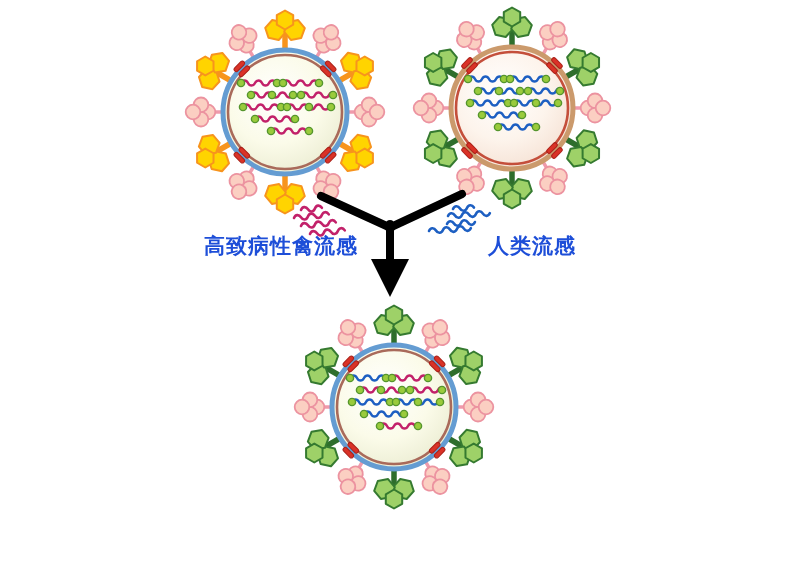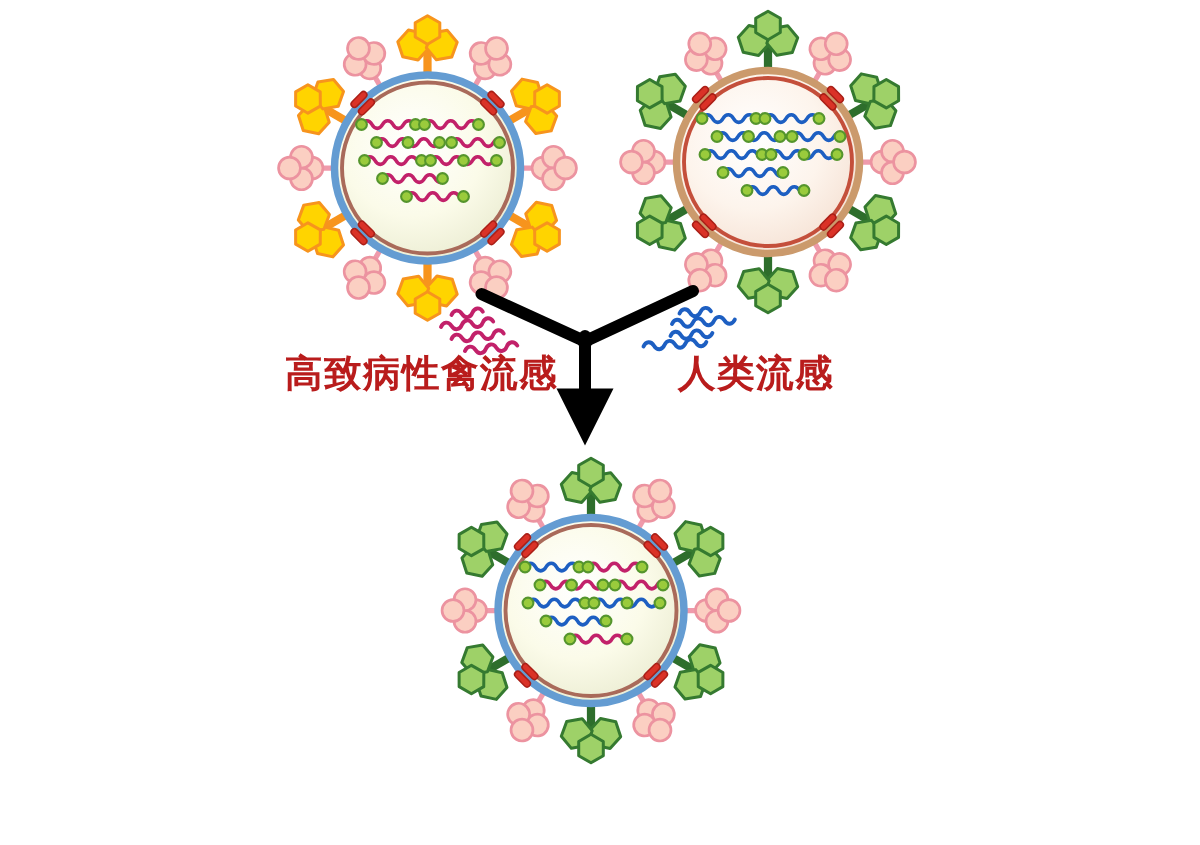--- a/index.html
+++ b/index.html
@@ -1,22 +1,22 @@
 <!DOCTYPE html>
 <html><head>
 <meta charset="utf-8">
 <style>
   html,body{margin:0;padding:0;background:#fff;}
   .stage{position:relative;width:800px;height:563px;background:#ffffff;overflow:hidden;
          font-family:"DejaVu Sans","Liberation Sans",sans-serif;}
   .stage svg{position:absolute;left:0;top:0;}
-  .flu-label{position:absolute;transform:translateX(-50%);font-weight:700;font-size:25px;
-             color:#b91c1c;white-space:nowrap;letter-spacing:1px;line-height:1.1;}
+  .flu-label{position:absolute;transform:translateX(-50%);font-weight:700;font-size:21px;
+             color:#1d4ed8;white-space:nowrap;letter-spacing:1px;line-height:1.1;}
   #label-avian{left:281px;top:235px;}
-  #label-human{left:504px;top:235px;}
+  #label-human{left:532px;top:235px;}
   #label-reassortant{left:397px;top:510px;}
 </style>
 </head>
 <body>
 
 <div class="stage">
   <svg id="diagram-svg" width="800" height="563" viewBox="0 0 800 563">
       <defs>
         <radialGradient id="grad-cream" cx="42%" cy="38%" r="68%">
           <stop offset="0%" stop-color="#ffffff"></stop>

